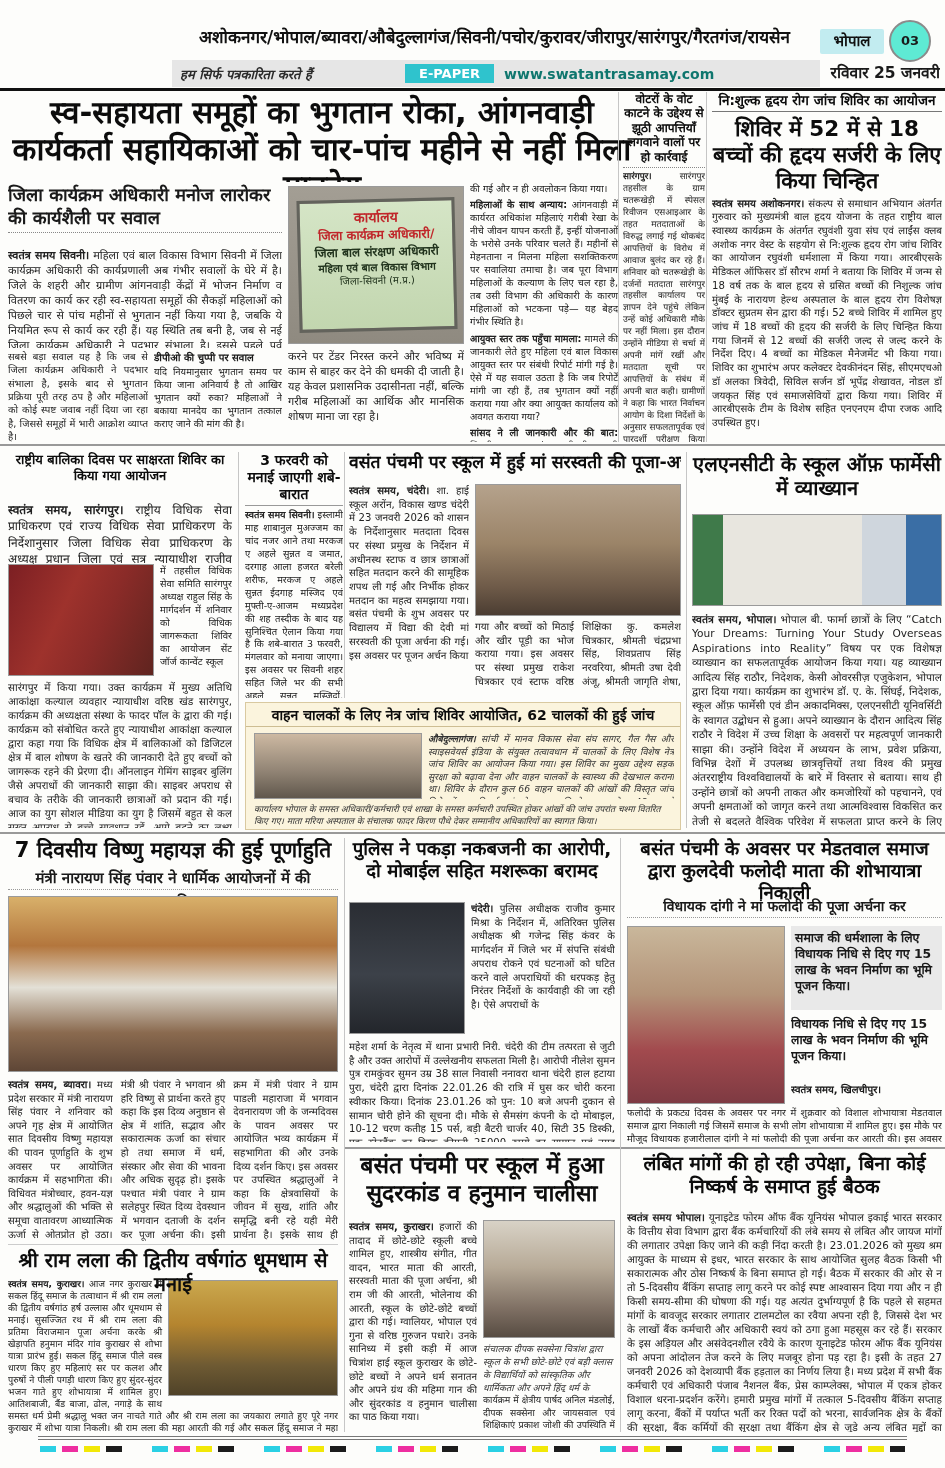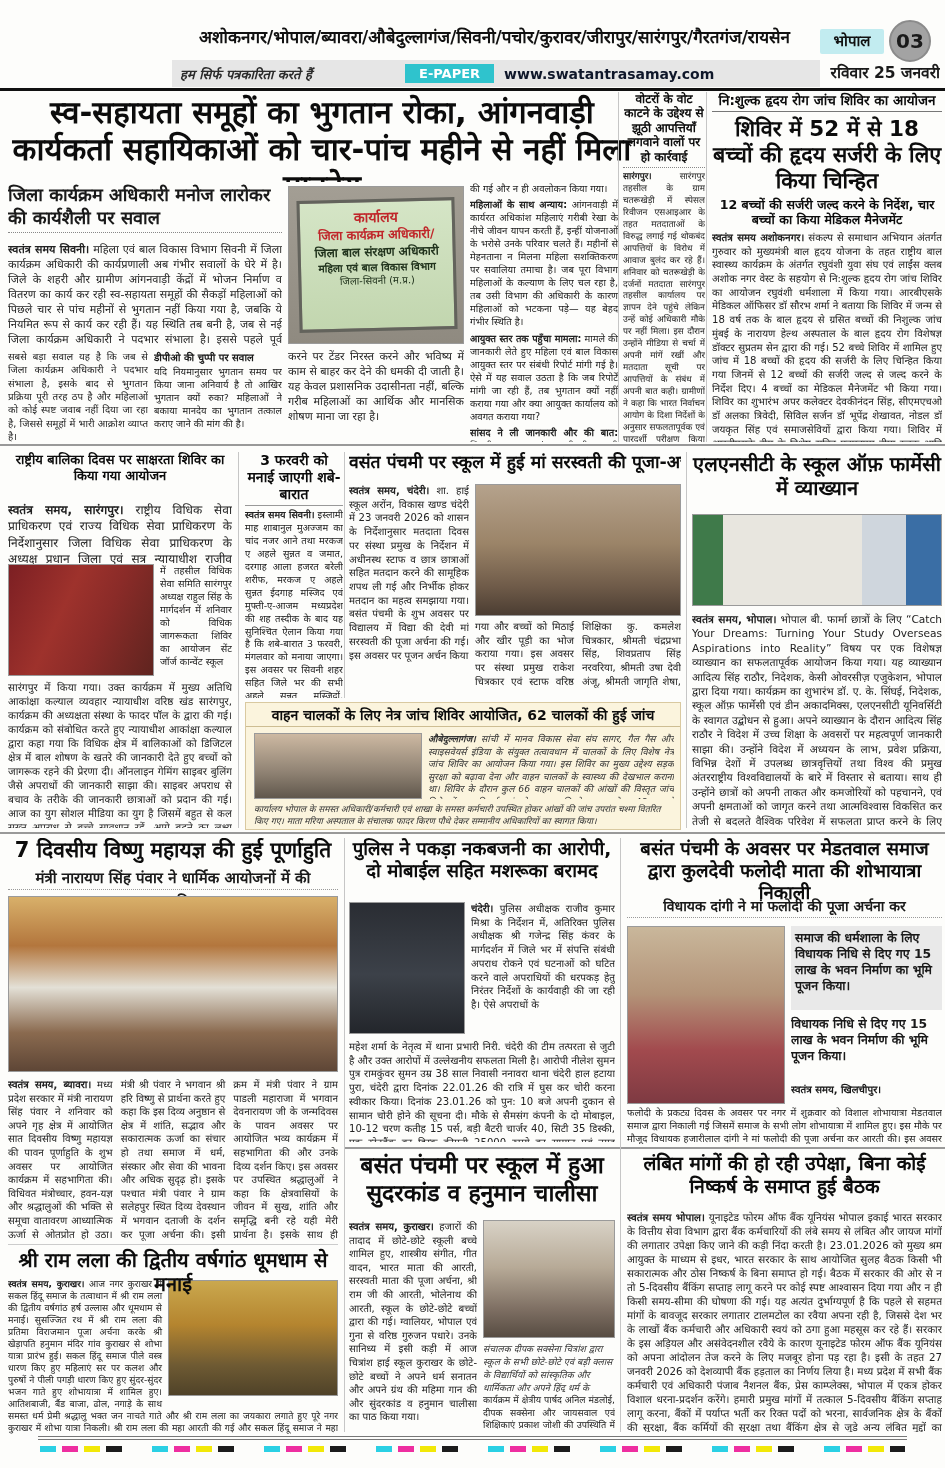--- a/index.html
+++ b/index.html
@@ -16,36 +16,36 @@
 
   
   .logo { left:24px; top:8px; width:235px; height:80px; text-align:center; }
   .logo-top { font-size:40px; font-weight:700; color:#111; line-height:1.05; letter-spacing:1px; }
   .logo-bottom { display:inline-block; background:#d40f17; color:#fff; font-size:25px; font-weight:700;
                  padding:1px 18px; margin-top:1px; }
   .cities { left:172px; top:16px; width:645px; height:42px; font-size:17px; font-weight:700; color:#111;
             text-align:center; line-height:42px; white-space:nowrap; }
   .edition-badge { left:820px; top:29px; width:64px; height:25px; background:#c2ecf0; color:#111;
                    font-weight:700; font-size:15px; text-align:center; line-height:25px; border-radius:2px; }
-  .page-circle { left:889px; top:20px; width:42px; height:42px; border-radius:50%; background:#a3a3a3;
-                 border:2px solid #8b8b8b; font-size:20px; font-weight:700; text-align:center; line-height:38px; }
+  .page-circle { left:889px; top:20px; width:42px; height:42px; border-radius:50%; background:#5eead4;
+                 border:2px solid #8b8b8b; font-size:13px; font-weight:700; text-align:center; line-height:38px; }
   .header-bar { left:172px; top:60px; width:648px; height:27px; background:#e6e6e6; display:flex;
                 align-items:center; gap:10px; padding:0 8px; }
   .tagline { font-size:13px; font-weight:700; font-style:italic; color:#2b2b2b; flex:0 0 auto; width:215px; }
   .epaper-chip { background:#2fc3cd; color:#fff; font-weight:700; font-size:13px; padding:2px 14px; flex:0 0 auto; }
-  .website { font-size:14px; font-weight:700; color:#0f172a; }
+  .website { font-size:14px; font-weight:700; color:#0f766e; }
   .hdr-date { left:814px; top:60px; width:126px; height:27px; font-size:15.5px; font-weight:700;
               text-align:right; line-height:27px; }
   .header-rule { left:0; top:88px; width:945px; height:3px; background:#111; }
 
   
   .lead-hl { left:4px; top:94px; width:636px; height:88px; font-size:31px; }
   .lead-col1 { left:8px; top:184px; width:274px; height:164px; }
   .lead-sub { font-size:18px; font-weight:700; line-height:1.25; border-bottom:1px dotted #888;
-              padding-bottom:3px; margin-bottom:10px; }
+              padding-bottom:3px; margin-bottom:16px; }
   .lead-b1 { font-size:11px; }
   .dpo-left { left:8px; top:350px; width:140px; height:92px; font-size:9.8px; }
   .dpo-right { left:154px; top:350px; width:128px; height:92px; }
   .dpo-head { font-size:10px; font-weight:700; margin-bottom:2px; }
   .dpo-txt { font-size:9.5px; }
   .lead-photo { left:288px; top:186px; width:176px; height:158px;
                 background:linear-gradient(180deg,#a39e94 0%,#8f8a80 100%); }
   .board { position:absolute; left:9px; top:12px; width:158px; height:132px;
            background:linear-gradient(180deg,#d5e5c6,#c2d6af); border:3px solid #63635c;
            transform:rotate(-1.4deg); text-align:center; padding-top:6px; }
@@ -225,21 +225,20 @@
     <div class="hl voters-hl">वोटरों के वोट काटने के उद्देश्य से झूठी आपत्तियाँ लगवाने वालों पर हो कार्रवाई</div>
     <div class="bt voters-bt">
       <span class="dl">सारंगपुर।</span>
       <span>सारंगपुर तहसील के ग्राम चतरूखेड़ी में स्पेसल रिवीजन एसआइआर के तहत मतदाताओं के विरुद्ध लगाई गई थोकबंद आपत्तियों के विरोध में आवाज बुलंद कर रहे हैं। शनिवार को चतरूखेड़ी के दर्जनों मतदाता सारंगपुर तहसील कार्यालय पर ज्ञापन देने पहुंचे लेकिन उन्हें कोई अधिकारी मौके पर नहीं मिला। इस दौरान उन्होंने मीडिया से चर्चा में अपनी मांगें रखीं और मतदाता सूची पर आपत्तियों के संबंध में अपनी बात कही। ग्रामीणों ने कहा कि भारत निर्वाचन आयोग के दिशा निर्देशों के अनुसार सफलतापूर्वक एवं पारदर्शी परीक्षण किया गया। इस प्रक्रिया में बीएलओ तथा सभी राजनैतिक दलों के बीएलए द्वारा संयुक्त रूप से सत्यापन की जानकारी, आवश्यक दस्तावेजों की जांच, उनके निवास स्थान पर जाकर भौतिक सत्यापन इत्यादि एवं स्वयं निर्वाचक की जानकारी के आधार पर कार्रवाई की मांग की। इस संपूर्ण प्रक्रिया में कार्रवाई द्वारा प्रशासन को पूर्ण सहयोग प्रदान किया गया।</span>
     </div>
   </div>
 
   <div class="abs heart">
     <div class="hl heart-kicker">नि:शुल्क हृदय रोग जांच शिविर का आयोजन</div>
     <div class="hl heart-hl">शिविर में 52 में से 18 बच्चों की हृदय सर्जरी के लिए किया चिन्हित</div>
-    <div class="hl heart-sub">12 बच्चों की सर्जरी जल्द करने के निर्देश, चार बच्चों का किया मेडिकल मैनेजमेंट</div>
     <div class="bt heart-bt">
       <span class="dl">स्वतंत्र समय अशोकनगर।</span>
       <span>संकल्प से समाधान अभियान अंतर्गत गुरुवार को मुख्यमंत्री बाल हृदय योजना के तहत राष्ट्रीय बाल स्वास्थ्य कार्यक्रम के अंतर्गत रघुवंशी युवा संघ एवं लाईंस क्लब अशोक नगर वेस्ट के सहयोग से नि:शुल्क हृदय रोग जांच शिविर का आयोजन रघुवंशी धर्मशाला में किया गया। आरबीएसके मेडिकल ऑफिसर डॉ सौरभ शर्मा ने बताया कि शिविर में जन्म से 18 वर्ष तक के बाल हृदय से ग्रसित बच्चों की निशुल्क जांच मुंबई के नारायण हेल्थ अस्पताल के बाल हृदय रोग विशेषज्ञ डॉक्टर सुप्रतम सेन द्वारा की गई। 52 बच्चे शिविर में शामिल हुए जांच में 18 बच्चों की हृदय की सर्जरी के लिए चिन्हित किया गया जिनमें से 12 बच्चों की सर्जरी जल्द से जल्द करने के निर्देश दिए। 4 बच्चों का मेडिकल मैनेजमेंट भी किया गया। शिविर का शुभारंभ अपर कलेक्टर देवकीनंदन सिंह, सीएमएचओ डॉ अलका त्रिवेदी, सिविल सर्जन डॉ भूपेंद्र शेखावत, नोडल डॉ जयकृत सिंह एवं समाजसेवियों द्वारा किया गया। शिविर में आरबीएसके टीम के विशेष सहित एनएनएम दीपा रजक आदि उपस्थित हुए।</span>
     </div>
   </div>
 
   <div class="abs h-444"></div>
 
   <div class="abs balika">
     <div class="hl balika-hl">राष्ट्रीय बालिका दिवस पर साक्षरता शिविर का किया गया आयोजन</div>

